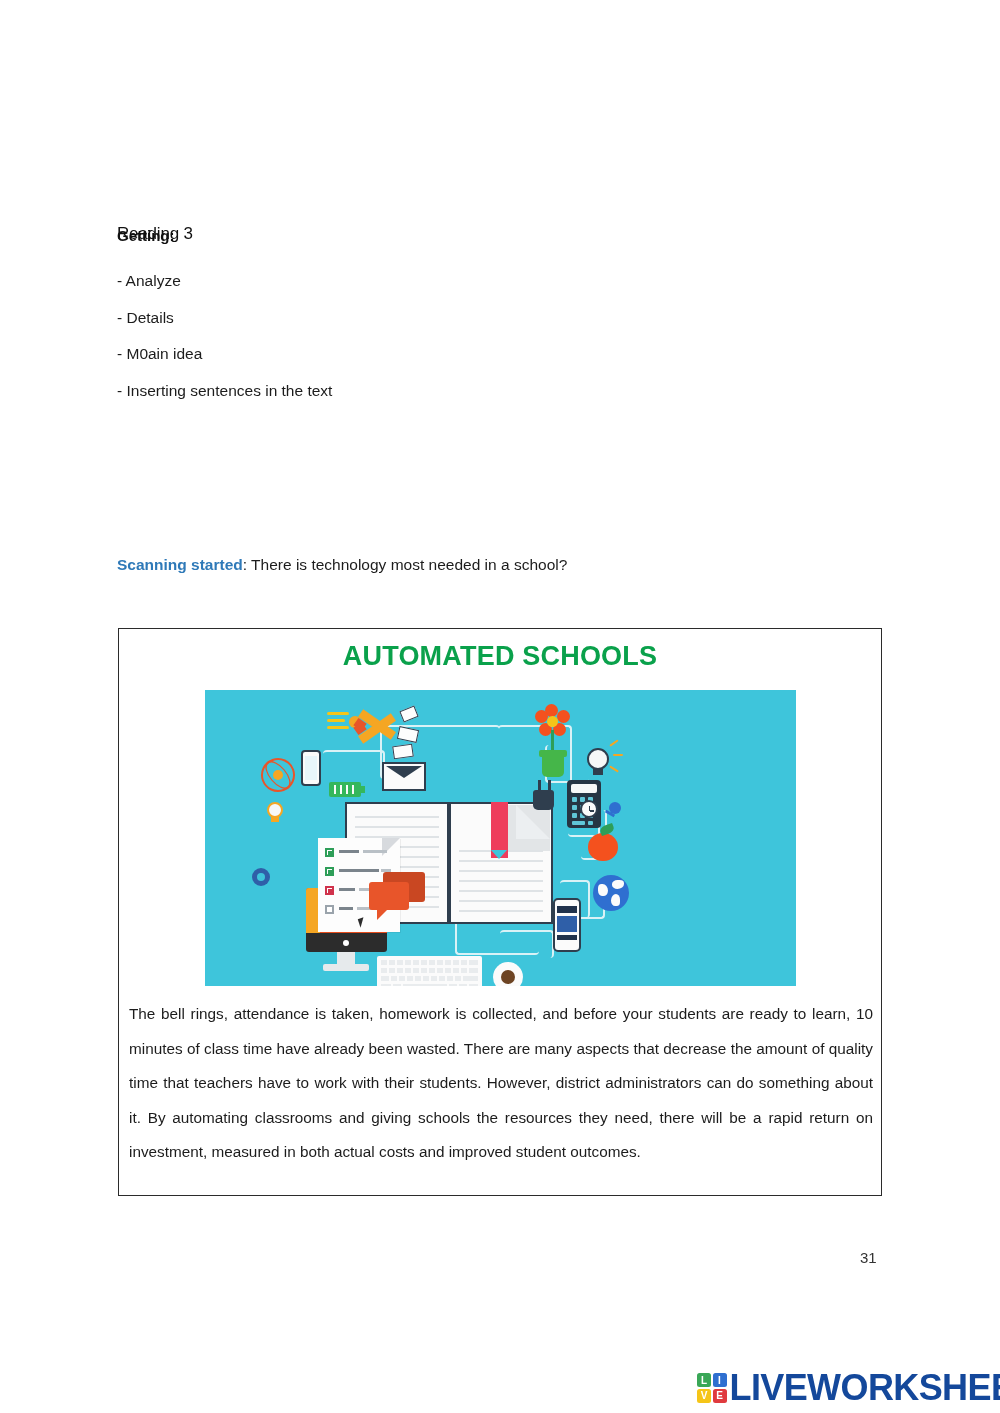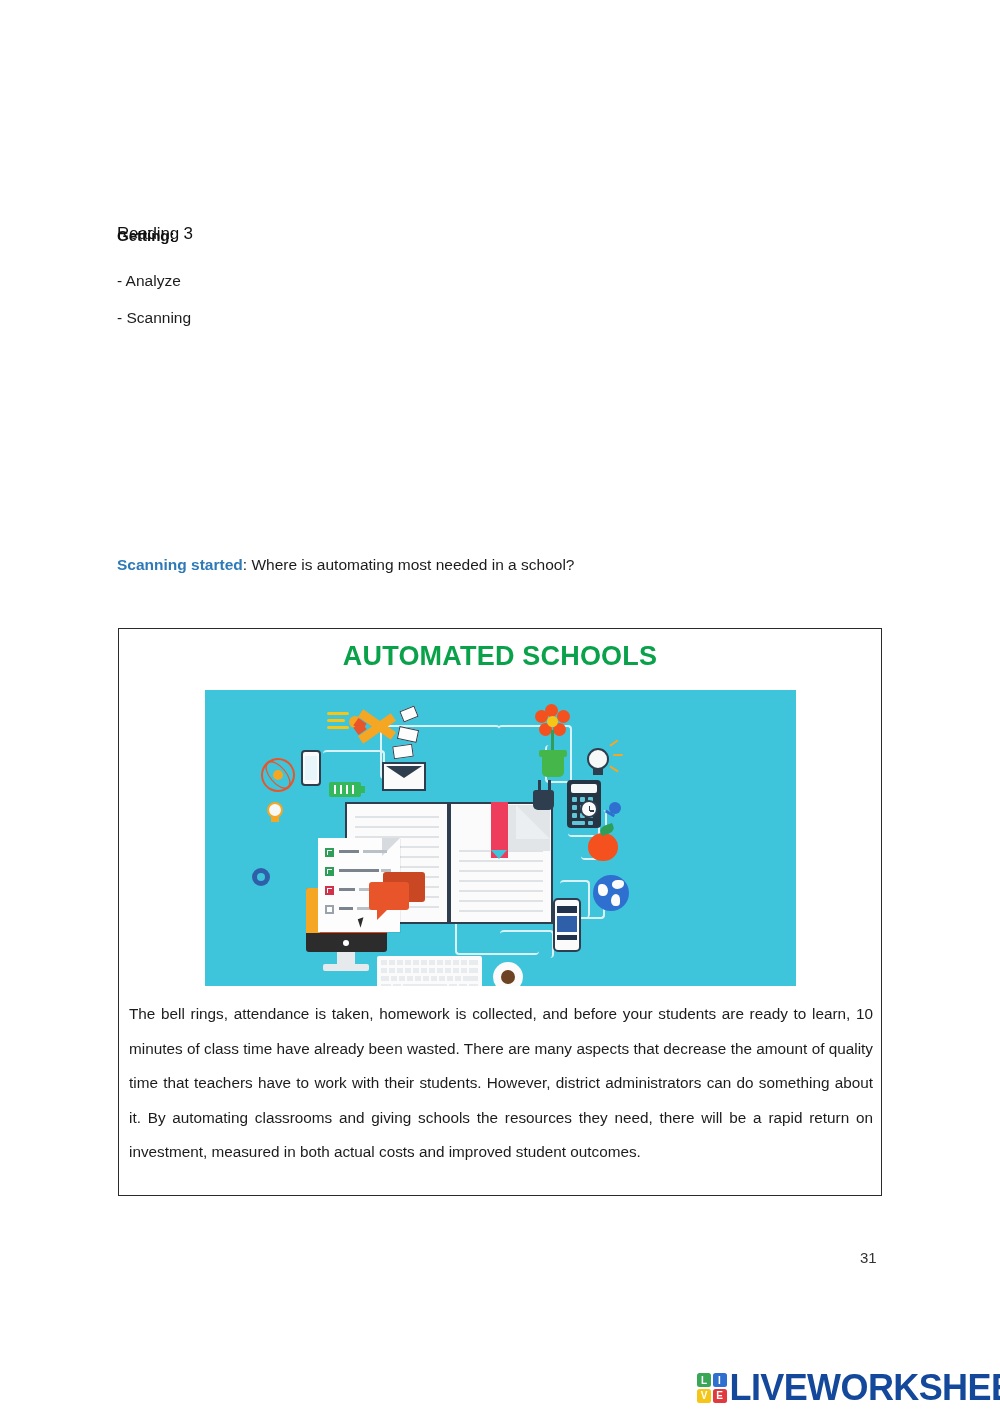--- a/index.html
+++ b/index.html
@@ -355,25 +355,27 @@
 </head>
 <body>
 
 <div class="page">
 
   <div class="heading">Reading 3</div>
   <div class="skills-label">Getting:</div>
 
   <div class="skills-list">
     <div class="skill-item">- Analyze</div>
-    <div class="skill-item">- Scanning</div>
+    <div class="skill-item">- Details</div>
+    <div class="skill-item">- M0ain idea</div>
+    <div class="skill-item">- Inserting sentences in the text</div>
   </div>
 
   <div class="getting-started">
-    <span class="gs-label" style="color: rgb(46, 121, 184);">Scanning started</span><span>: </span><span>Where is automating most needed in a school?</span>
+    <span class="gs-label" style="color: rgb(46, 121, 184);">Scanning started</span><span>: </span><span>There is technology most needed in a school?</span>
   </div>
 
   <div class="content-box">
 
     <div class="box-title" style="color: rgb(10, 161, 75);">AUTOMATED SCHOOLS</div>
 
     <div class="illustration" style="background: rgb(62, 197, 219);">
       <div class="ill-inner">
 
         <div class="wire" style="left:175px; top:35px; width:118px; height:52px; border-right:none; border-bottom:none;"></div>

